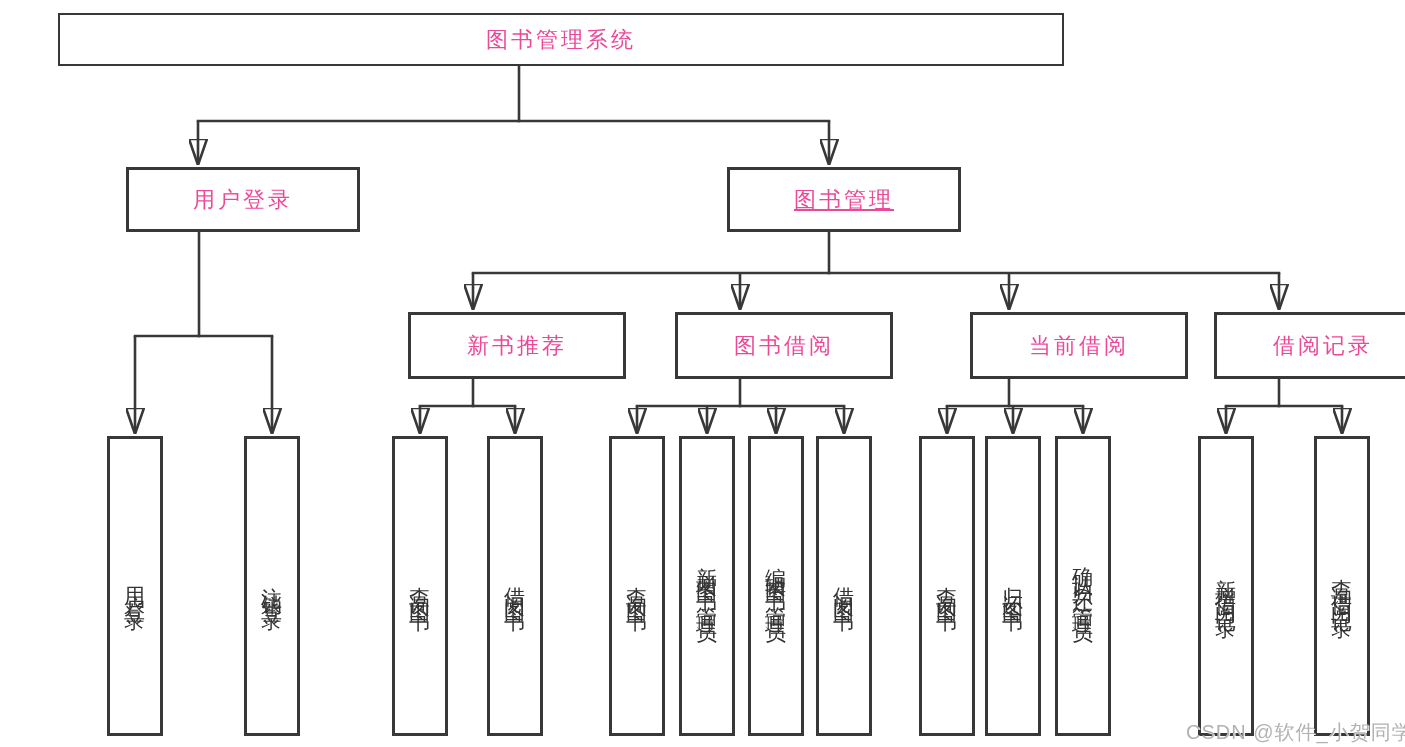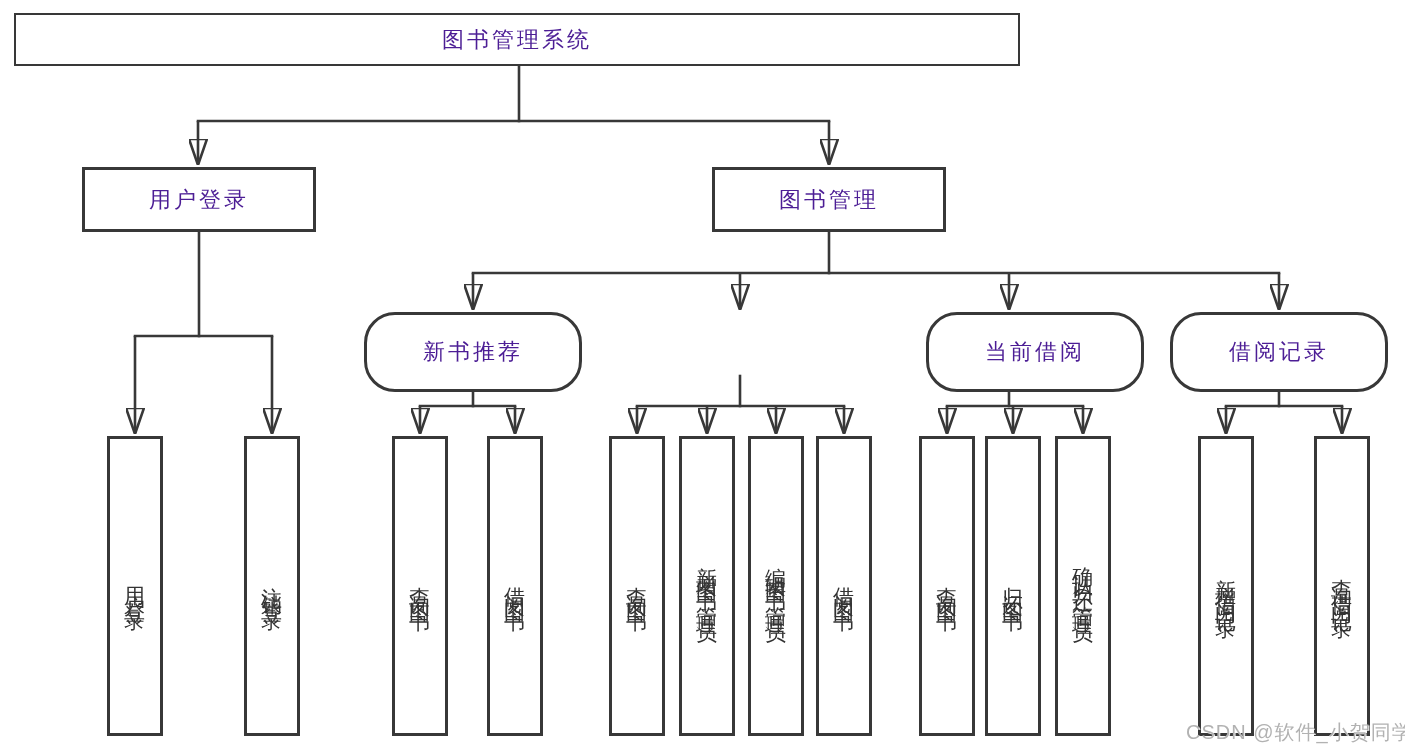--- a/index.html
+++ b/index.html
@@ -29,29 +29,30 @@
     position: absolute;
     box-sizing: border-box;
     border: 3px solid #383838;
     background: #ffffff;
     display: flex;
     align-items: center;
     justify-content: center;
     z-index: 2;
     font-size: 22px;
     letter-spacing: 3px;
-    color: #4c1d95;
+    color: #ec4899;
     white-space: nowrap;
+    margin-left: 44px;
   }
   .hbox.root {
     left: 14px; top: 13px; width: 1006px; height: 53px;
     border-width: 2px;
   }
   .hbox.lvl2 { top: 167px; width: 234px; height: 65px; }
-  .hbox.lvl3 { top: 312px; width: 218px; height: 80px; border-radius: 31px; }
+  .hbox.lvl3 { top: 312px; width: 218px; height: 67px; }
   .vbox {
     position: absolute;
     box-sizing: border-box;
     top: 436px;
     width: 56px;
     height: 300px;
     border: 3px solid #383838;
     background: #ffffff;
     display: flex;
     align-items: center;
@@ -147,27 +148,30 @@
     </g>
   </svg>
 
   <div class="hbox root">
     <span>图书管理系统</span>
   </div>
 
   <div class="hbox lvl2" style="left:82px;">
     <span>用户登录</span>
   </div>
-  <div class="hbox lvl2" style="left:712px;">
+  <div class="hbox lvl2" style="left:683px;text-decoration:underline;">
     <span>图书管理</span>
   </div>
 
   <div class="hbox lvl3" style="left:364px;">
     <span>新书推荐</span>
   </div>
+  <div class="hbox lvl3" style="left:631px;">
+    <span>图书借阅</span>
+  </div>
   <div class="hbox lvl3" style="left:926px;">
     <span>当前借阅</span>
   </div>
   <div class="hbox lvl3" style="left:1170px;">
     <span>借阅记录</span>
   </div>
 
   <div class="vbox" style="left:107px;">
     <span class="vtext">用户登录</span>
   </div>

